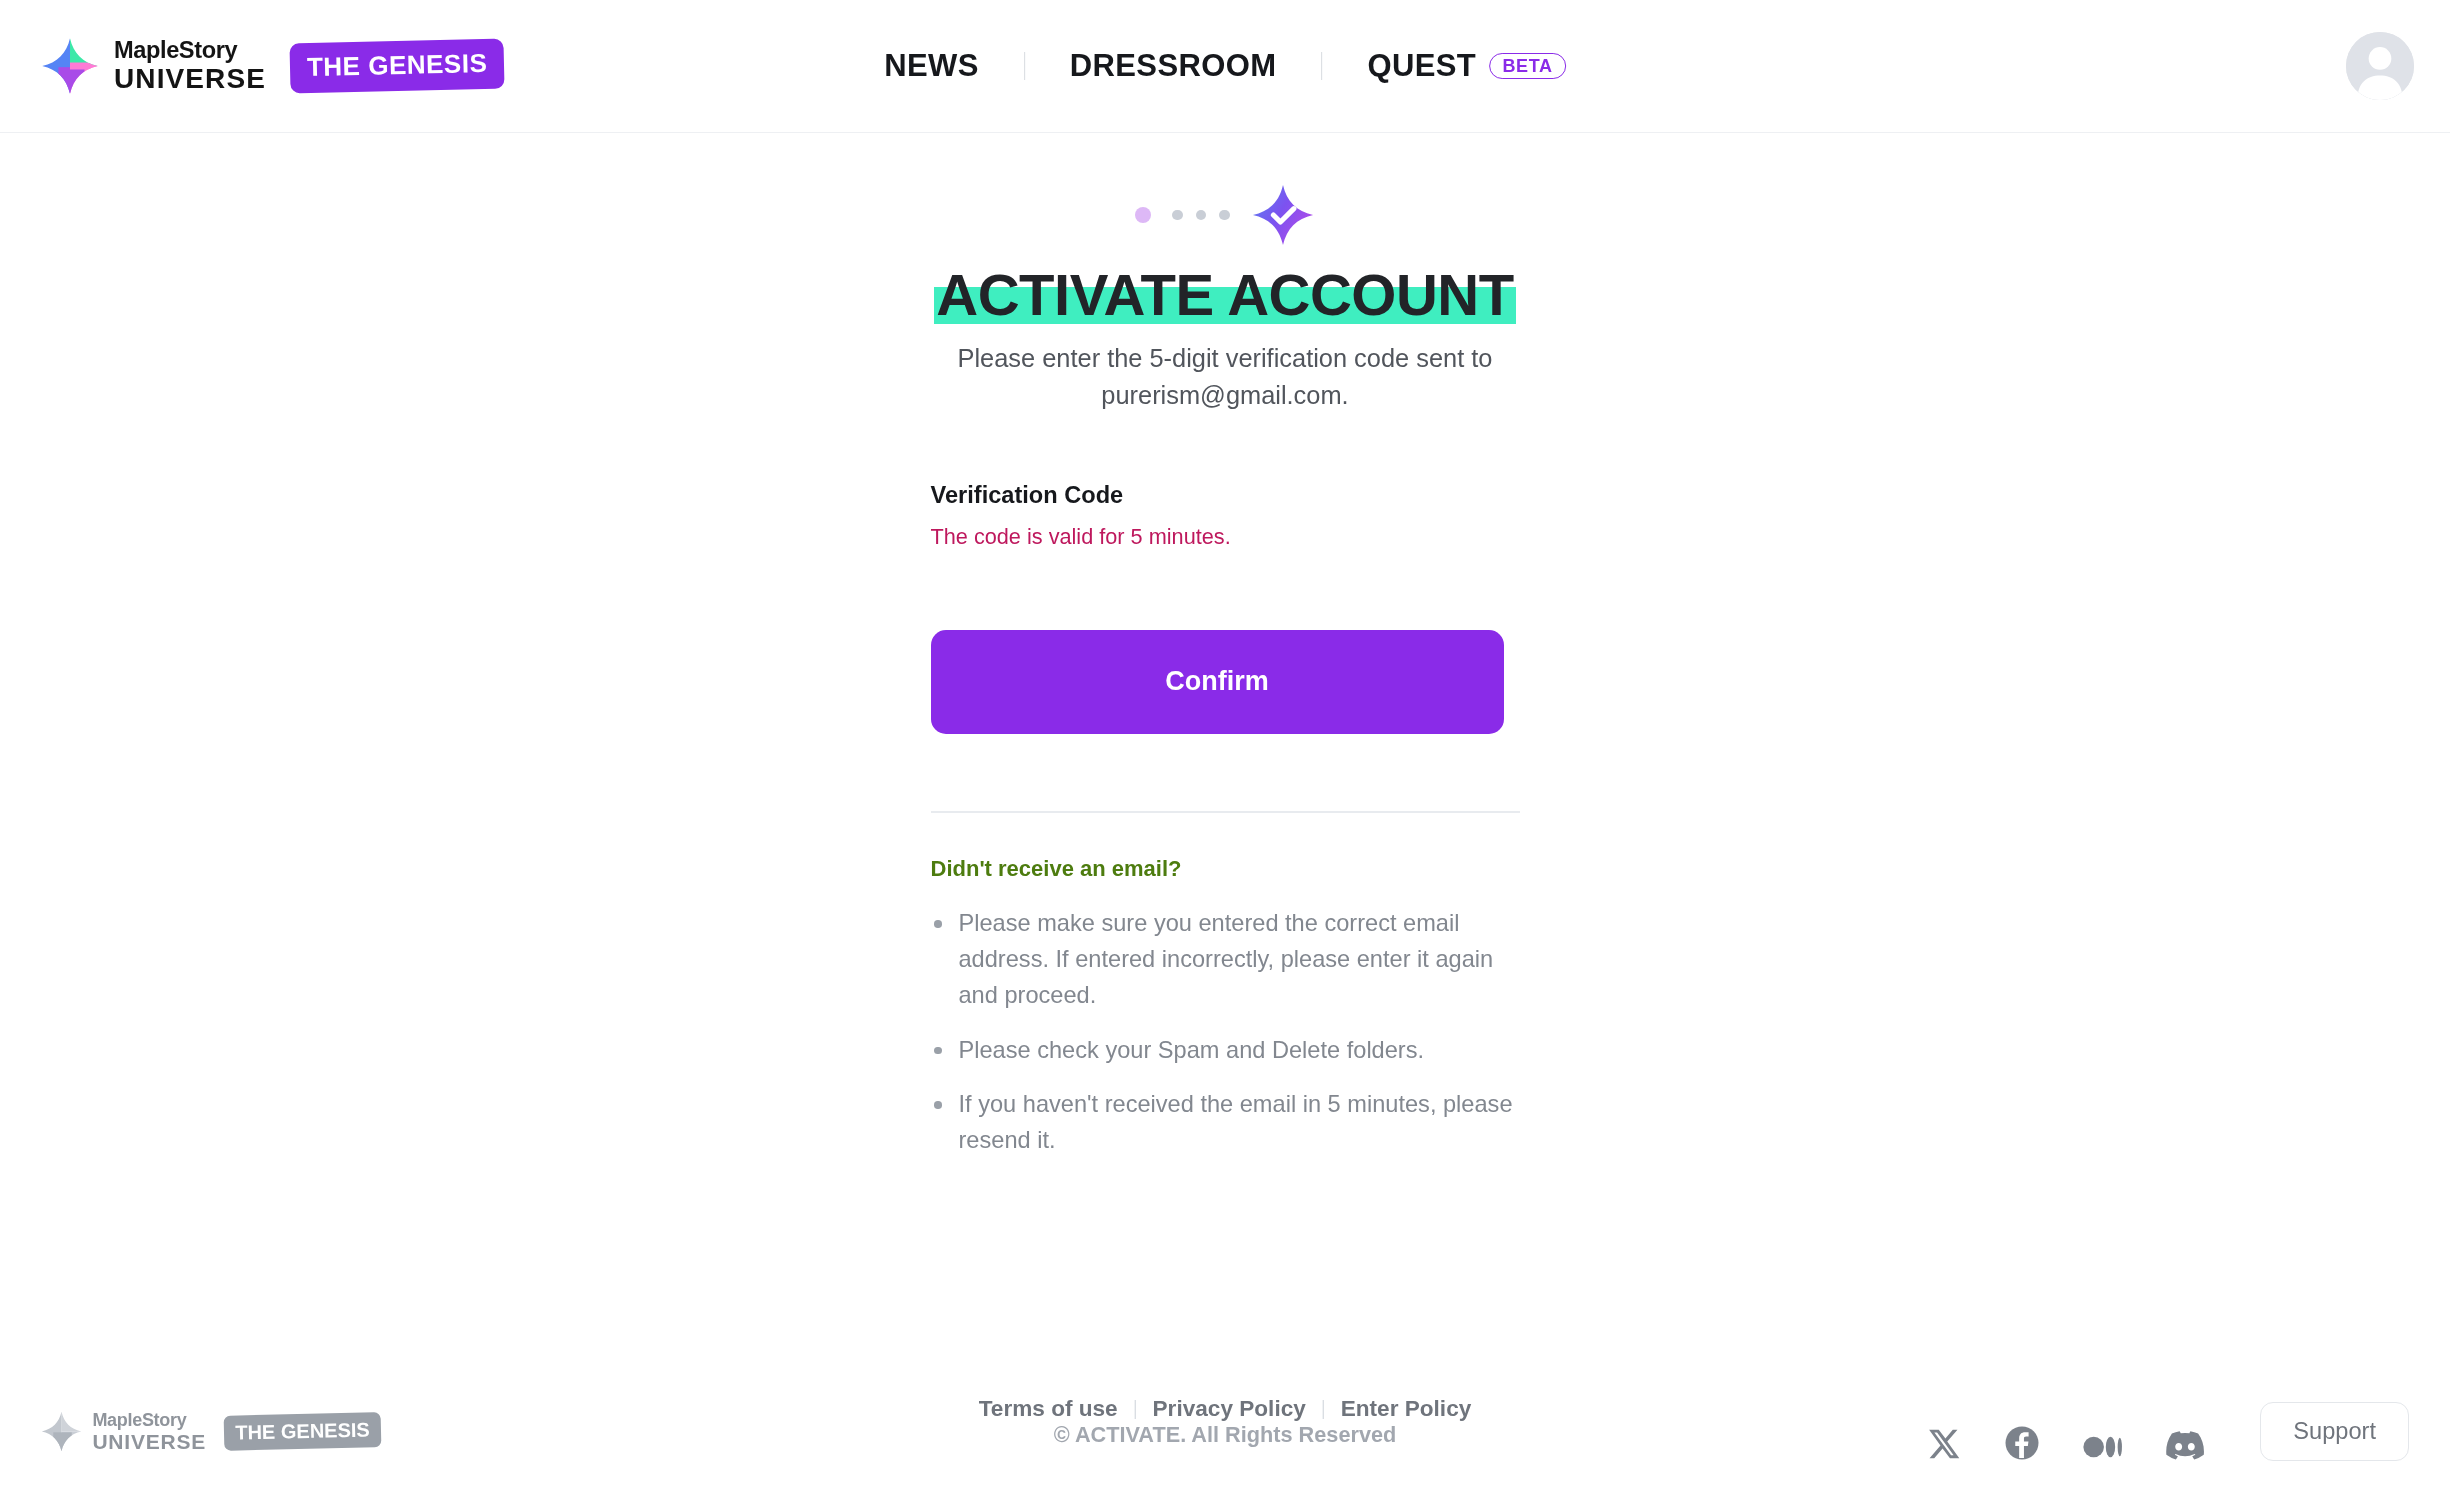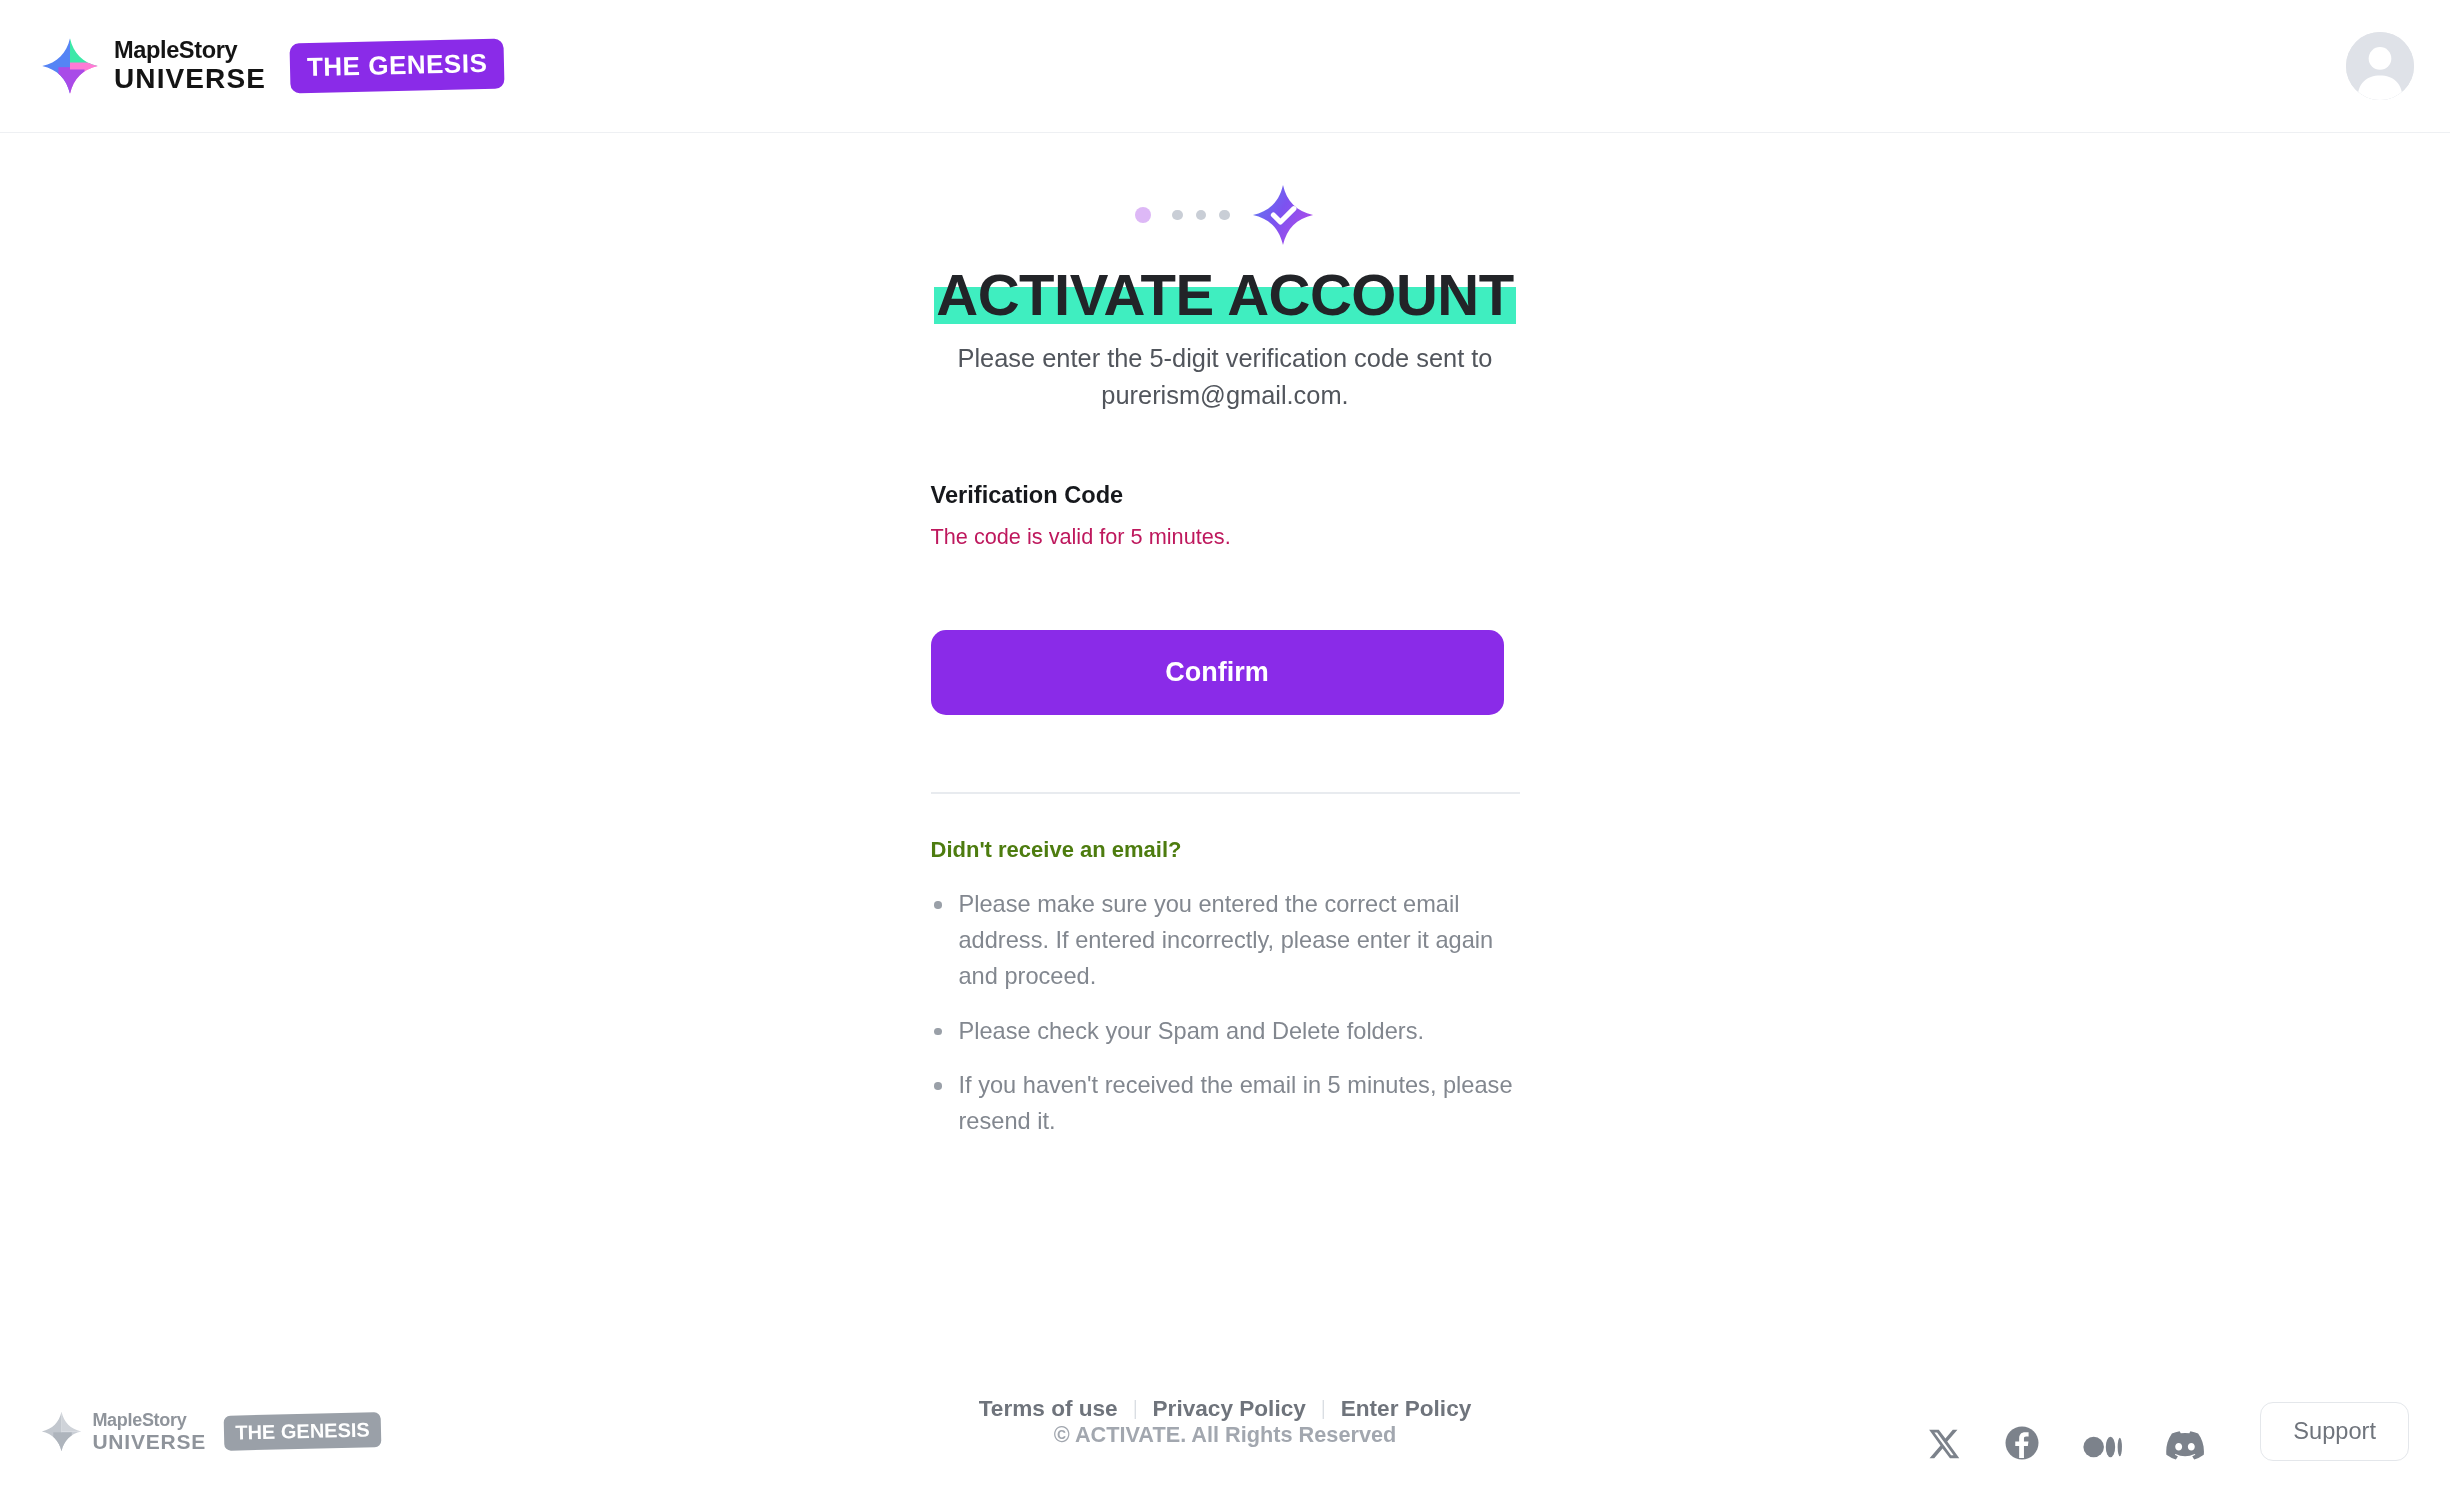--- a/index.html
+++ b/index.html
@@ -202,21 +202,21 @@
 
   .helper-text {
     font-size: 21.7px;
     color: #be185d;
     margin-top: 15px;
   }
 
   .confirm-btn {
     display: block;
     width: 573px;
-    height: 85px;
+    height: 104px;
     margin-top: 80px;
     background: #8A2BE8;
     color: #ffffff;
     border: none;
     border-radius: 15px;
     font-size: 27px;
     font-weight: 700;
     font-family: "Liberation Sans", sans-serif;
     cursor: pointer;
   }
@@ -352,20 +352,34 @@
         </g>
       </svg>
     </span>
     <div class="brand-wordmark">
       <span class="brand-maple">MapleStory</span>
       <span class="brand-universe">UNIVERSE</span>
     </div>
     <span class="genesis-badge">THE GENESIS</span>
   </div>
 
+  <nav class="nav">
+    <div class="nav-item">
+      <span>NEWS</span>
+    </div>
+    <span class="nav-sep"></span>
+    <div class="nav-item">
+      <span>DRESSROOM</span>
+    </div>
+    <span class="nav-sep"></span>
+    <div class="nav-item">
+      <span>QUEST</span>
+      <span class="beta-badge">BETA</span>
+    </div>
+  </nav>
 
   <div class="avatar">
     <svg viewBox="0 0 72 72" width="68" height="68" xmlns="http://www.w3.org/2000/svg">
       <rect width="72" height="72" fill="#dfe2e8"></rect>
       <circle cx="36" cy="28" r="12" fill="#ffffff"></circle>
       <path d="M12 72 C12 54 22 46 36 46 C50 46 60 54 60 72 Z" fill="#ffffff"></path>
     </svg>
   </div>
 </div>
 

